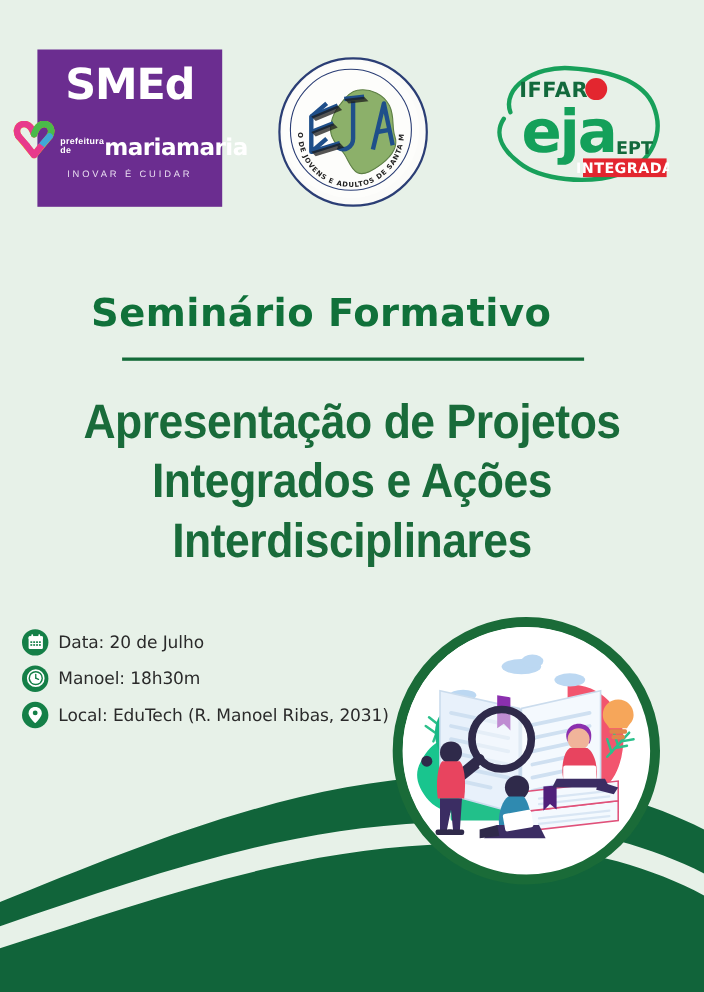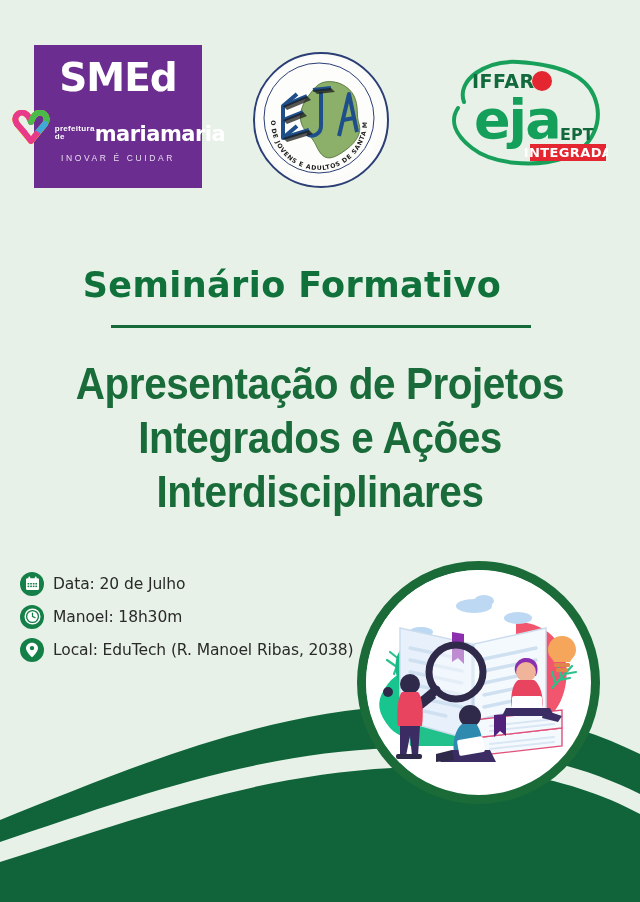--- a/index.html
+++ b/index.html
@@ -336,21 +336,21 @@
       <span class="detail-text">Manoel: 18h30m</span>
     </div>
 
     <div class="detail-row">
       <span class="detail-icon">
         <svg width="14" height="16" viewBox="0 0 14 16">
           <path d="M7 0.7 C3.5 0.7 1 3.2 1 6.3 C1 10.2 7 15.3 7 15.3 C7 15.3 13 10.2 13 6.3 C13 3.2 10.5 0.7 7 0.7 Z" fill="#ffffff"></path>
           <circle cx="7" cy="6.1" r="2.2" fill="#147f47"></circle>
         </svg>
       </span>
-      <span class="detail-text">Local: EduTech (R. Manoel Ribas, 2038)</span>
+      <span class="detail-text">Local: EduTech (R. Manoel Ribas, 2031)</span>
     </div>
   </div>
 
   <div class="wave">
     <svg width="640" height="200" viewBox="0 0 640 200" preserveAspectRatio="none">
       <path d="M0 118 C120 70 260 10 400 4 C500 0 580 22 640 52 L640 200 L0 200 Z" fill="#11643a"></path>
       <path d="M0 140 C130 96 250 52 390 46 C500 41 580 62 640 92
                L640 112 C580 80 500 60 392 66 C254 73 132 118 0 160 Z" fill="#e7f1e8"></path>
     </svg>
   </div>

